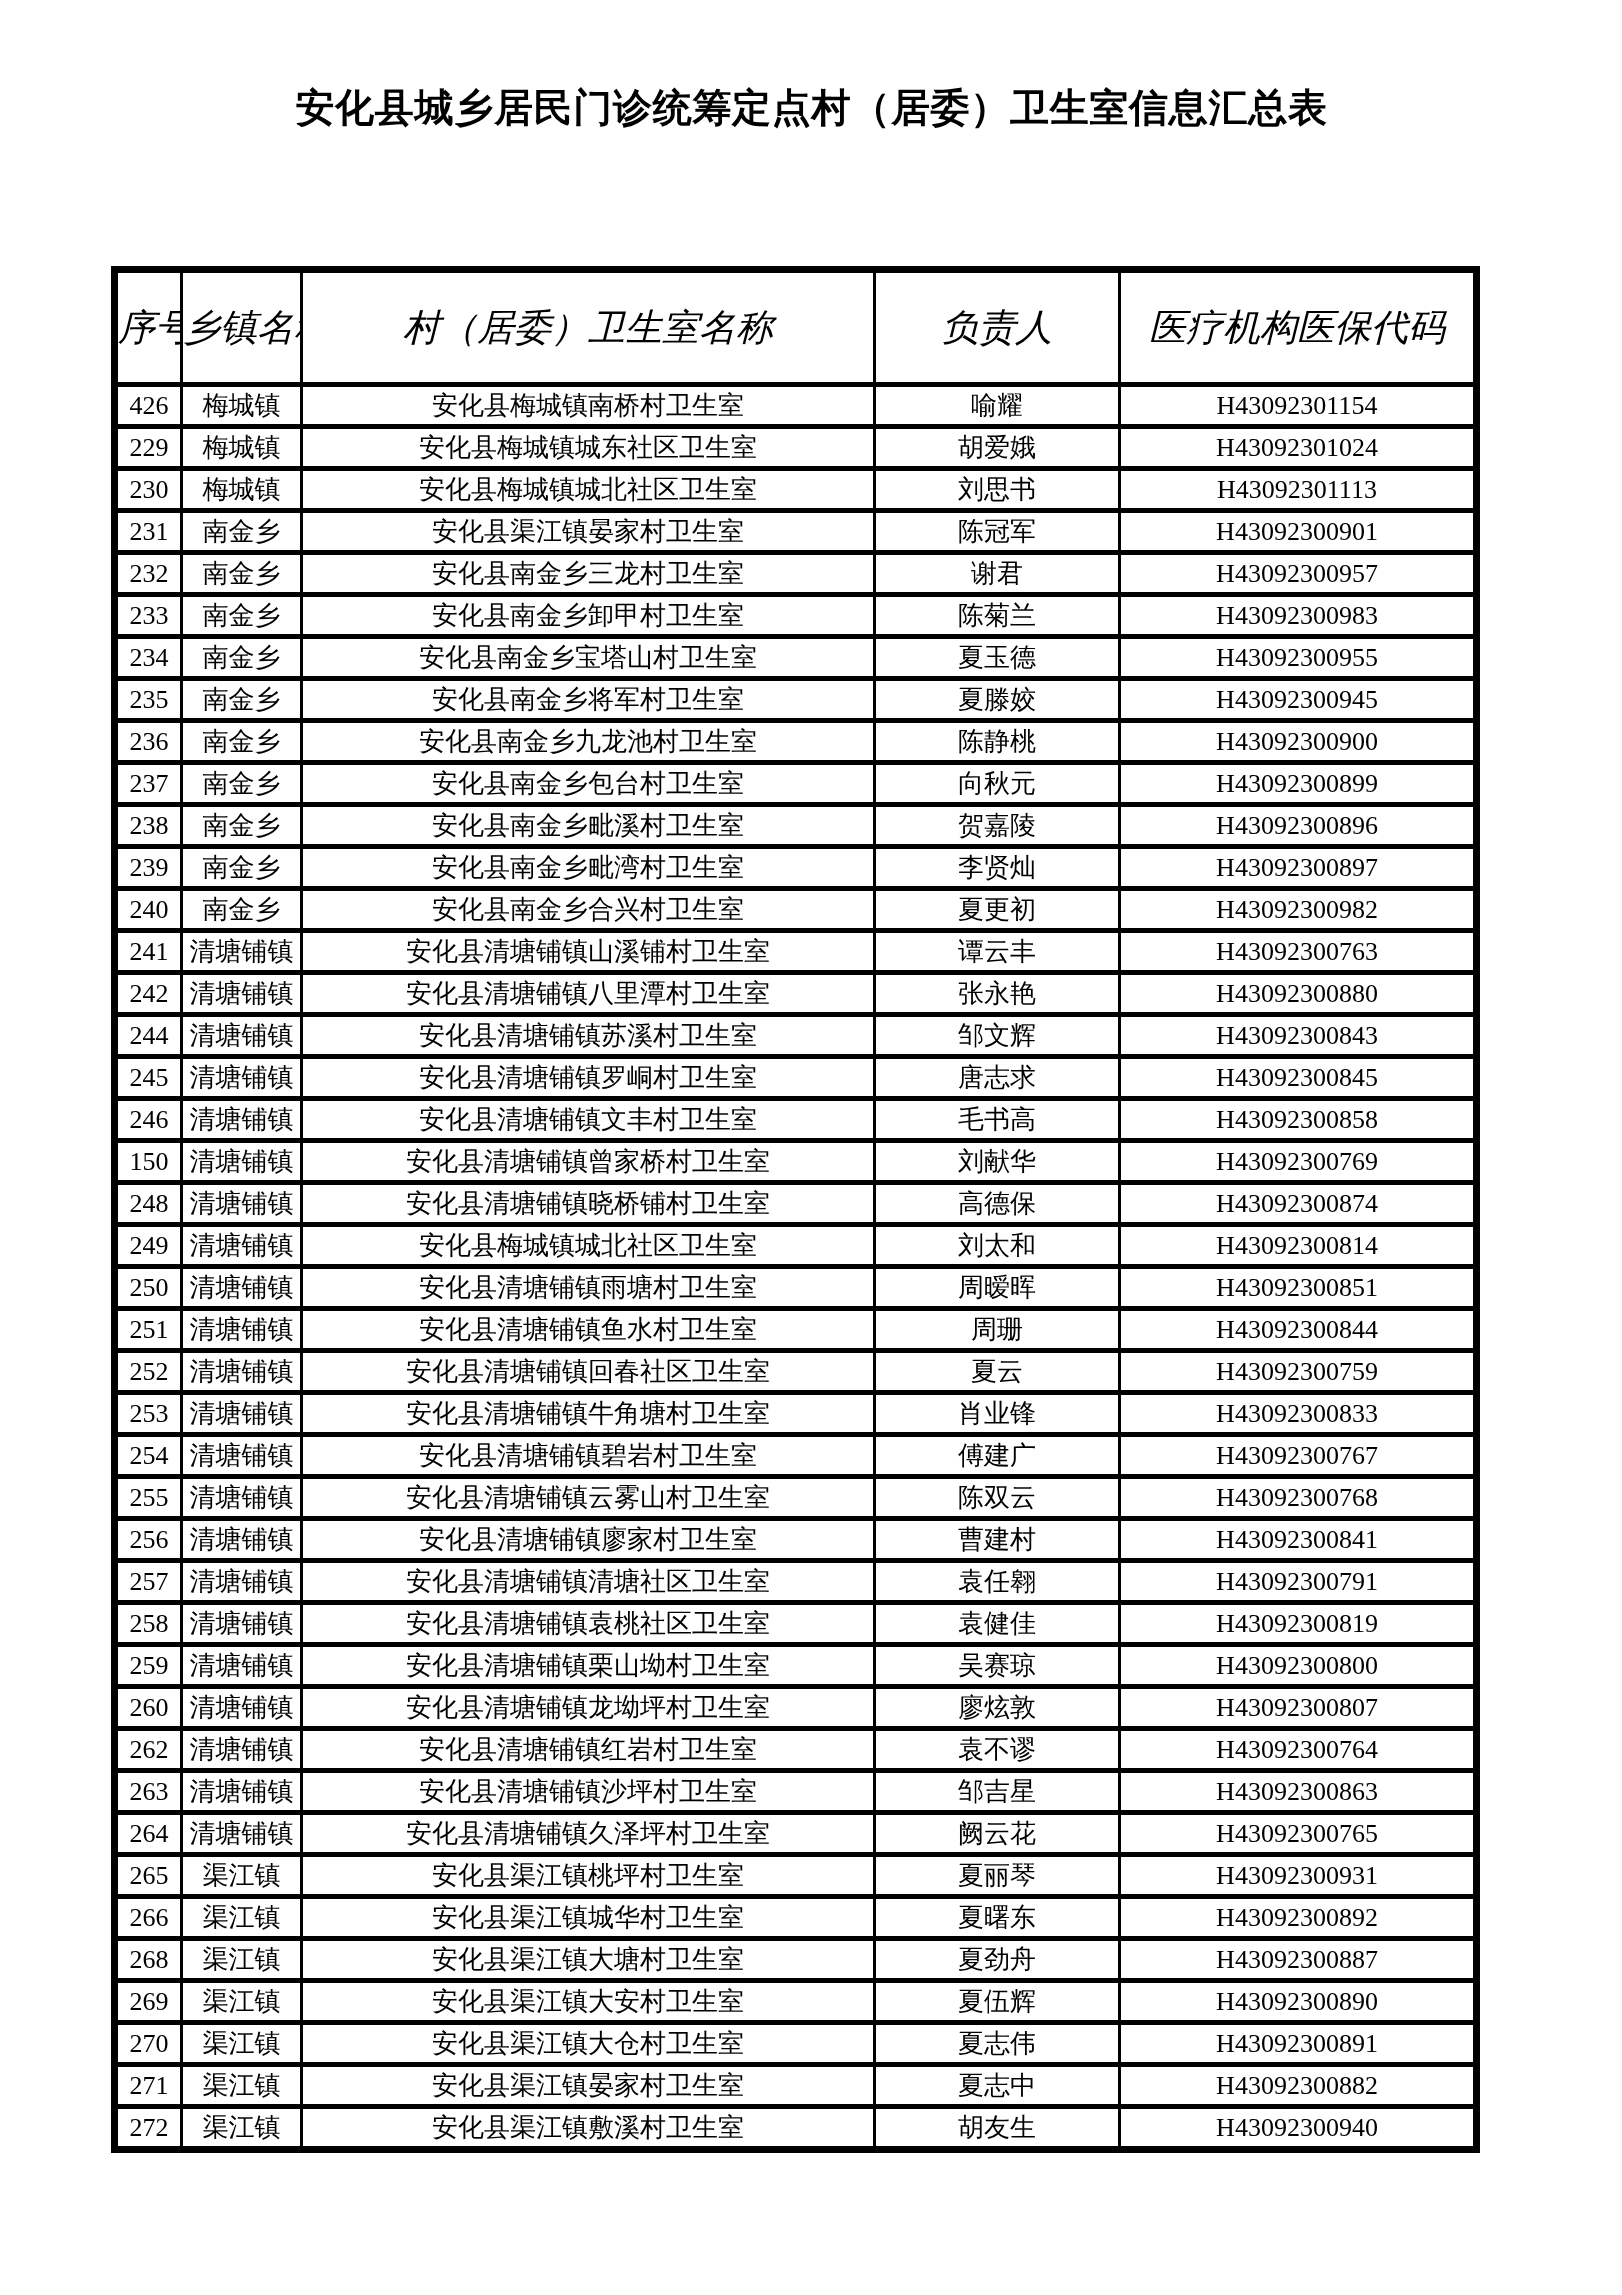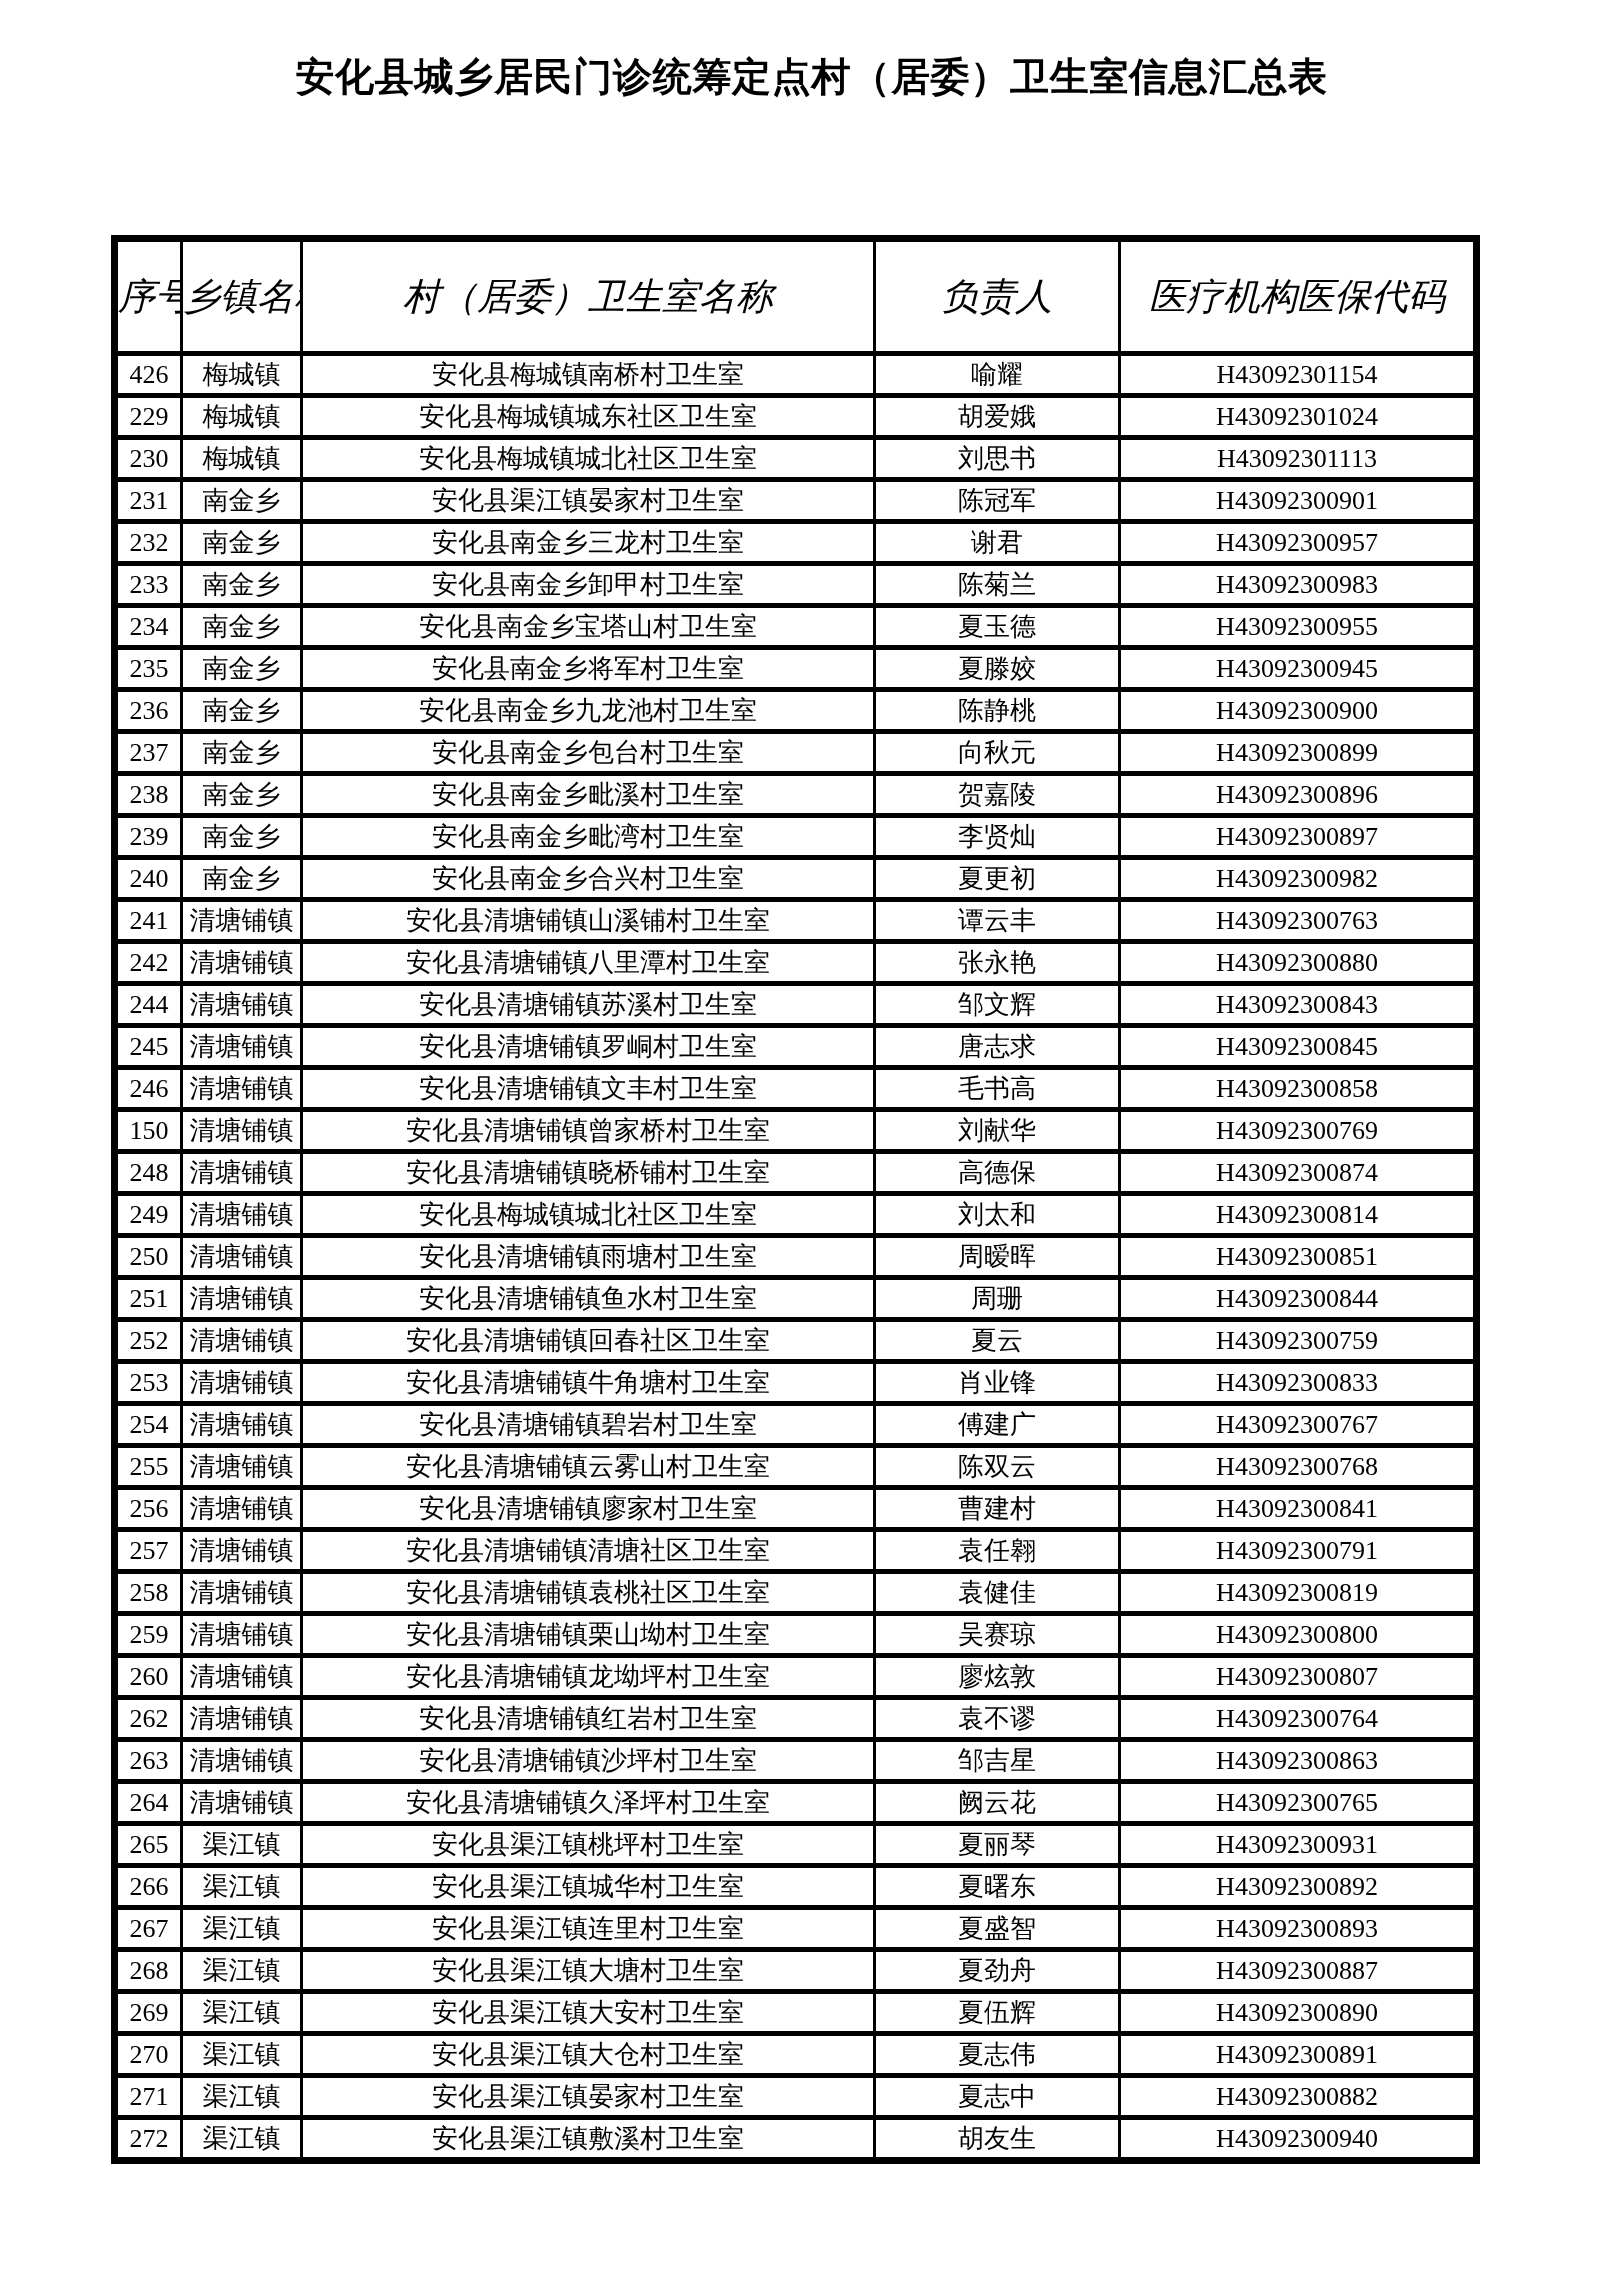--- a/index.html
+++ b/index.html
@@ -9,21 +9,21 @@
   }
   .page {
     position: relative;
     width: 1623px;
     height: 2295px;
     background: #ffffff;
     color: #000000;
     font-family: "Liberation Serif", "DejaVu Serif", serif;
   }
   .doc-title {
-    padding-top: 49px;
+    padding-top: 80px;
     text-align: center;
     font-size: 39px;
     line-height: 55px;
     font-weight: 700;
     letter-spacing: 0.7px;
   }
   table.clinic-table {
     table-layout: fixed;
     border-collapse: collapse;
     margin-top: 131px;
@@ -334,27 +334,20 @@
           <td class="cell-code">H43092300931</td>
         </tr>
         <tr>
           <td class="cell-seq">266</td>
           <td class="cell-township">渠江镇</td>
           <td class="cell-clinic">安化县渠江镇城华村卫生室</td>
           <td class="cell-person">夏曙东</td>
           <td class="cell-code">H43092300892</td>
         </tr>
         <tr>
-          <td class="cell-seq">267</td>
-          <td class="cell-township">渠江镇</td>
-          <td class="cell-clinic">安化县渠江镇连里村卫生室</td>
-          <td class="cell-person">夏盛智</td>
-          <td class="cell-code">H43092300893</td>
-        </tr>
-        <tr>
           <td class="cell-seq">268</td>
           <td class="cell-township">渠江镇</td>
           <td class="cell-clinic">安化县渠江镇大塘村卫生室</td>
           <td class="cell-person">夏劲舟</td>
           <td class="cell-code">H43092300887</td>
         </tr>
         <tr>
           <td class="cell-seq">269</td>
           <td class="cell-township">渠江镇</td>
           <td class="cell-clinic">安化县渠江镇大安村卫生室</td>

